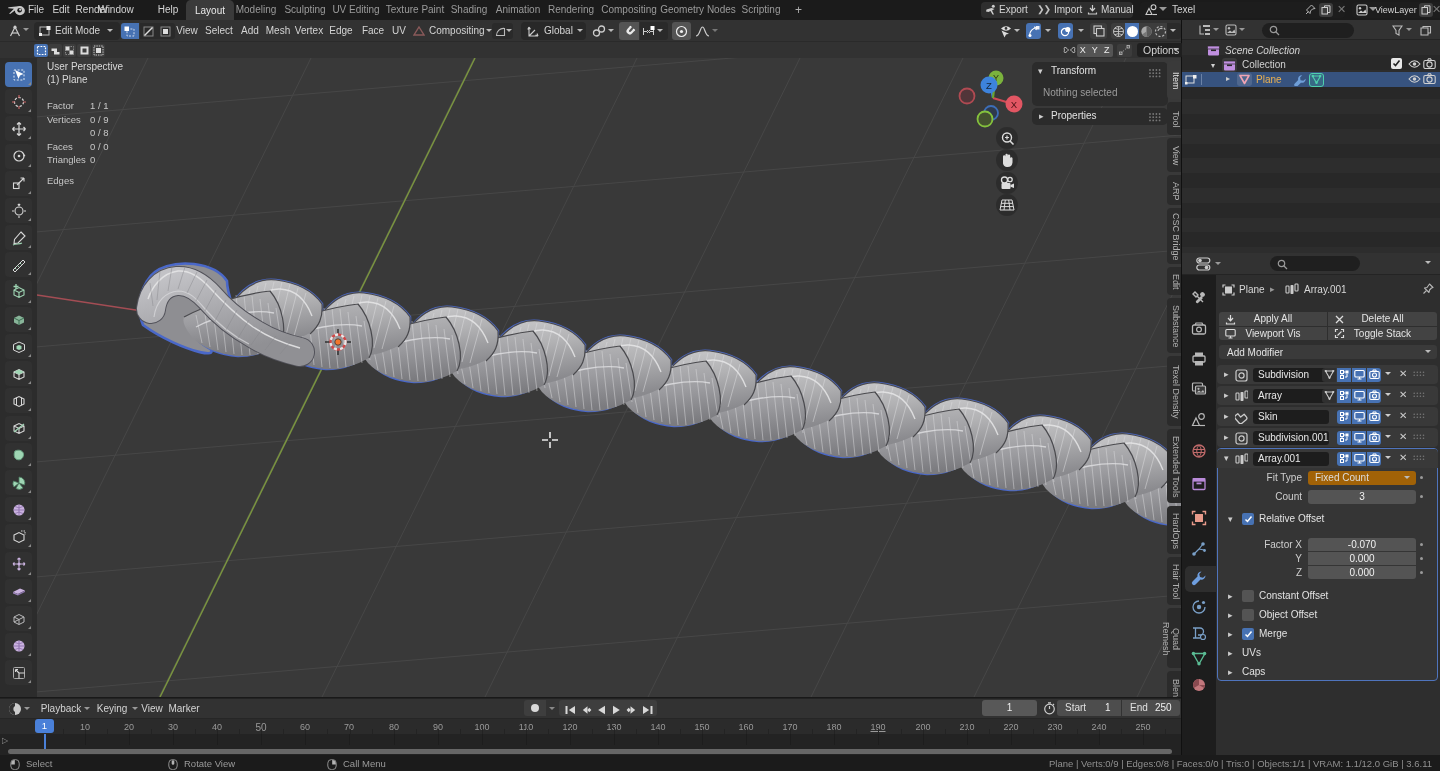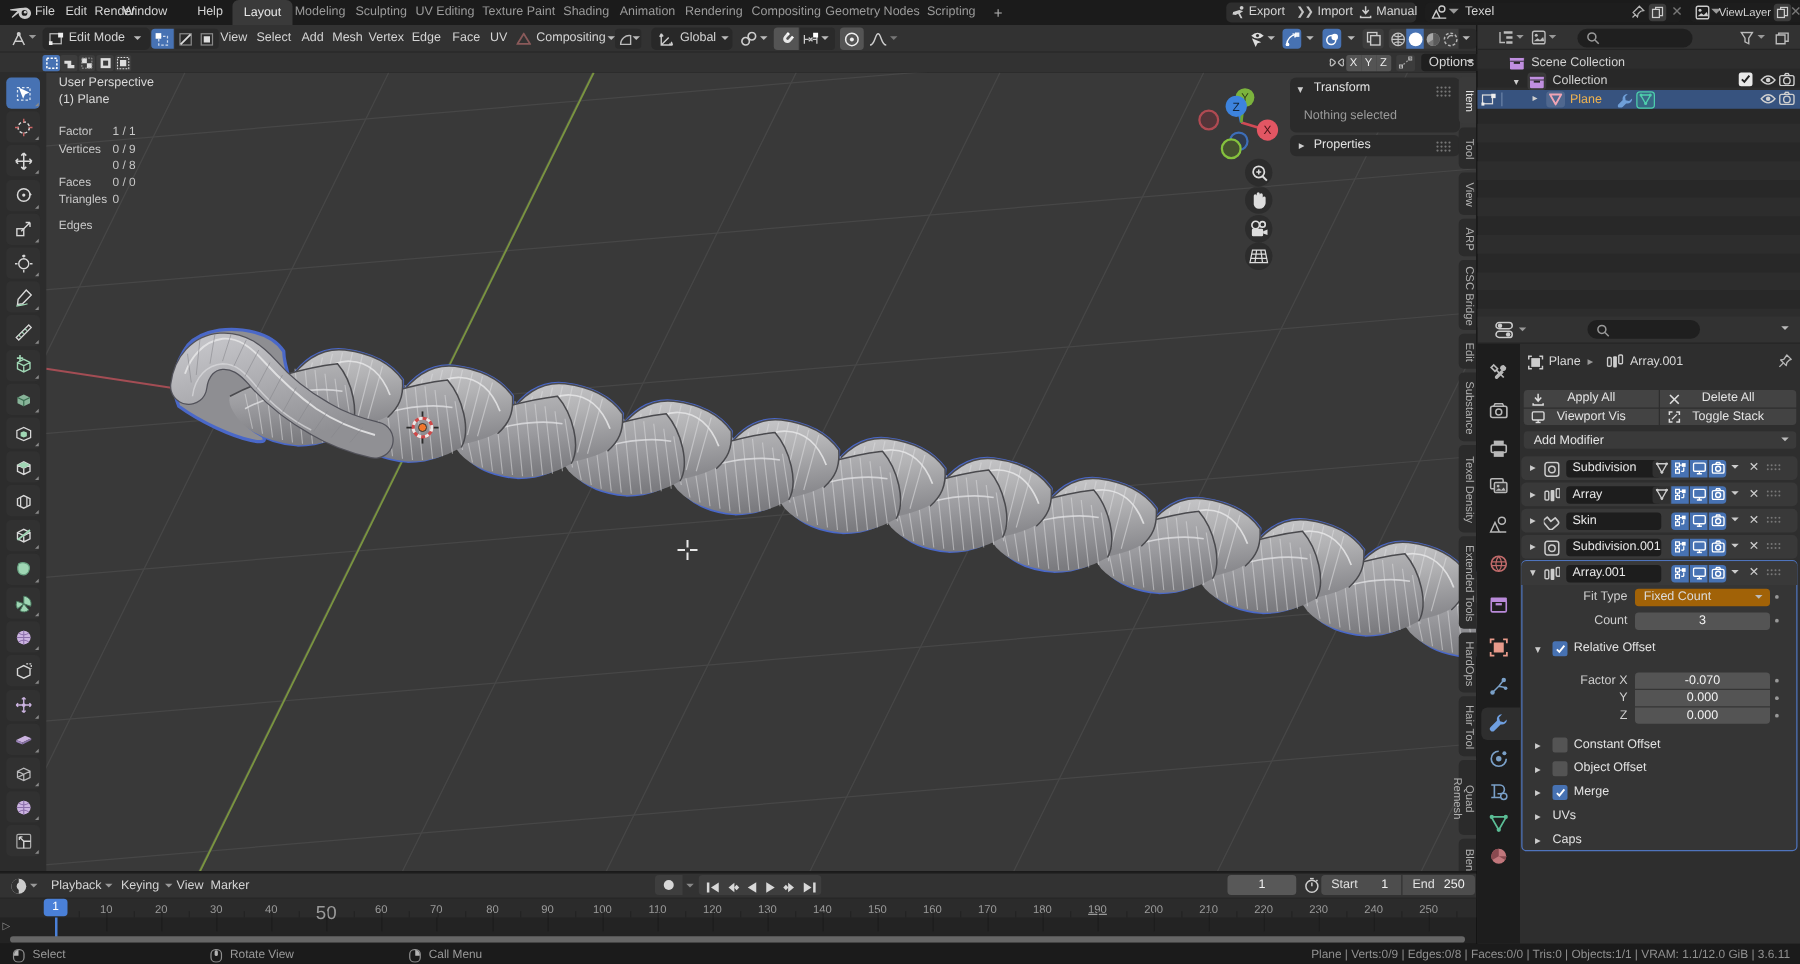--- a/index.html
+++ b/index.html
@@ -947,21 +947,21 @@
     <div class="r" style="left:1065px;top:4px;color:#e0e0e0;font-size:10px;">Start</div>
     <div class="r" style="left:1105px;top:4px;color:#f0f0f0;font-size:10px;">1</div>
     <div class="r" style="position:absolute;left:1122px;top:2px;width:58px;height:16px;background:#4d4d4d;border-radius:0 3px 3px 0;"></div>
     <div class="r" style="left:1130px;top:4px;color:#e0e0e0;font-size:10px;">End</div>
     <div class="r" style="left:1155px;top:4px;color:#f0f0f0;font-size:10px;">250</div>
     <div class="r" style="position:absolute;left:0px;top:21px;width:1181px;height:15px;background:#2b2b2b;"></div>
     <div class="r" style="left:85px;top:24px;transform:translateX(-50%);color:#9a9a9a;font-size:9px;">10</div>
     <div class="r" style="left:129px;top:24px;transform:translateX(-50%);color:#9a9a9a;font-size:9px;">20</div>
     <div class="r" style="left:173px;top:24px;transform:translateX(-50%);color:#9a9a9a;font-size:9px;">30</div>
     <div class="r" style="left:217px;top:24px;transform:translateX(-50%);color:#9a9a9a;font-size:9px;">40</div>
-    <div class="r" style="left:261px;top:24px;transform:translateX(-50%);color:#9a9a9a;font-size:15px;">50</div>
+    <div class="r" style="left:261px;top:24px;transform:translateX(-50%);color:#9a9a9a;font-size:10px;">50</div>
     <div class="r" style="left:305px;top:24px;transform:translateX(-50%);color:#9a9a9a;font-size:9px;">60</div>
     <div class="r" style="left:349px;top:24px;transform:translateX(-50%);color:#9a9a9a;font-size:9px;">70</div>
     <div class="r" style="left:394px;top:24px;transform:translateX(-50%);color:#9a9a9a;font-size:9px;">80</div>
     <div class="r" style="left:438px;top:24px;transform:translateX(-50%);color:#9a9a9a;font-size:9px;">90</div>
     <div class="r" style="left:482px;top:24px;transform:translateX(-50%);color:#9a9a9a;font-size:9px;">100</div>
     <div class="r" style="left:526px;top:24px;transform:translateX(-50%);color:#9a9a9a;font-size:9px;">110</div>
     <div class="r" style="left:570px;top:24px;transform:translateX(-50%);color:#9a9a9a;font-size:9px;">120</div>
     <div class="r" style="left:614px;top:24px;transform:translateX(-50%);color:#9a9a9a;font-size:9px;">130</div>
     <div class="r" style="left:658px;top:24px;transform:translateX(-50%);color:#9a9a9a;font-size:9px;">140</div>
     <div class="r" style="left:702px;top:24px;transform:translateX(-50%);color:#9a9a9a;font-size:9px;">150</div>
@@ -1109,21 +1109,21 @@
     <div class="r" style="position:absolute;left:0px;top:108.80000000000001px;width:258px;height:14.8px;background:#2d2d2d;"></div>
     <div class="r" style="position:absolute;left:0px;top:138.4px;width:258px;height:14.8px;background:#2d2d2d;"></div>
     <div class="r" style="position:absolute;left:0px;top:168.0px;width:258px;height:14.8px;background:#2d2d2d;"></div>
     <div class="r" style="position:absolute;left:0px;top:197.60000000000002px;width:258px;height:14.8px;background:#2d2d2d;"></div>
     <div class="r" style="position:absolute;left:0px;top:227.20000000000002px;width:258px;height:14.8px;background:#2d2d2d;"></div>
     <svg class="r" style="left:25px;top:25px" width="13" height="11" viewBox="0 0 13 11">
       <rect x="1" y="2.5" width="11" height="8" rx="1" fill="#c08fe0"></rect>
       <rect x="0.5" y="1" width="12" height="3" rx="0.8" fill="#c08fe0" stroke="#282828" stroke-width="0.7"></rect>
       <rect x="4" y="4.5" width="5" height="1.6" fill="#282828"></rect>
     </svg>
-    <div class="r" style="left:43px;top:25px;color:#d2d2d2;font-size:10px;">Scene Collection</div>
+    <div class="r" style="left:43px;top:25px;color:#d2d2d2;font-size:10px;font-style:italic;">Scene Collection</div>
     <div class="r" style="left:29px;top:41px;color:#cfcfcf;font-size:8px;">▾</div>
     <div class="r" style="position:absolute;left:40px;top:38px;width:15px;height:14px;background:#3a3a3a;border-radius:3px;"></div>
     <svg class="r" style="left:41px;top:40px" width="13" height="11" viewBox="0 0 13 11">
       <rect x="1" y="2.5" width="11" height="8" rx="1" fill="#c08fe0"></rect>
       <rect x="0.5" y="1" width="12" height="3" rx="0.8" fill="#c08fe0" stroke="#282828" stroke-width="0.7"></rect>
       <rect x="4" y="4.5" width="5" height="1.6" fill="#282828"></rect>
     </svg>
     <div class="r" style="left:60px;top:39px;color:#d2d2d2;font-size:10px;">Collection</div>
     <div class="r" style="position:absolute;left:209px;top:38px;width:11px;height:11px;background:#e8e8e8;border-radius:2px;"></div>
     <svg class="r" style="left:210px;top:39px" width="9" height="9" viewBox="0 0 9 9">

